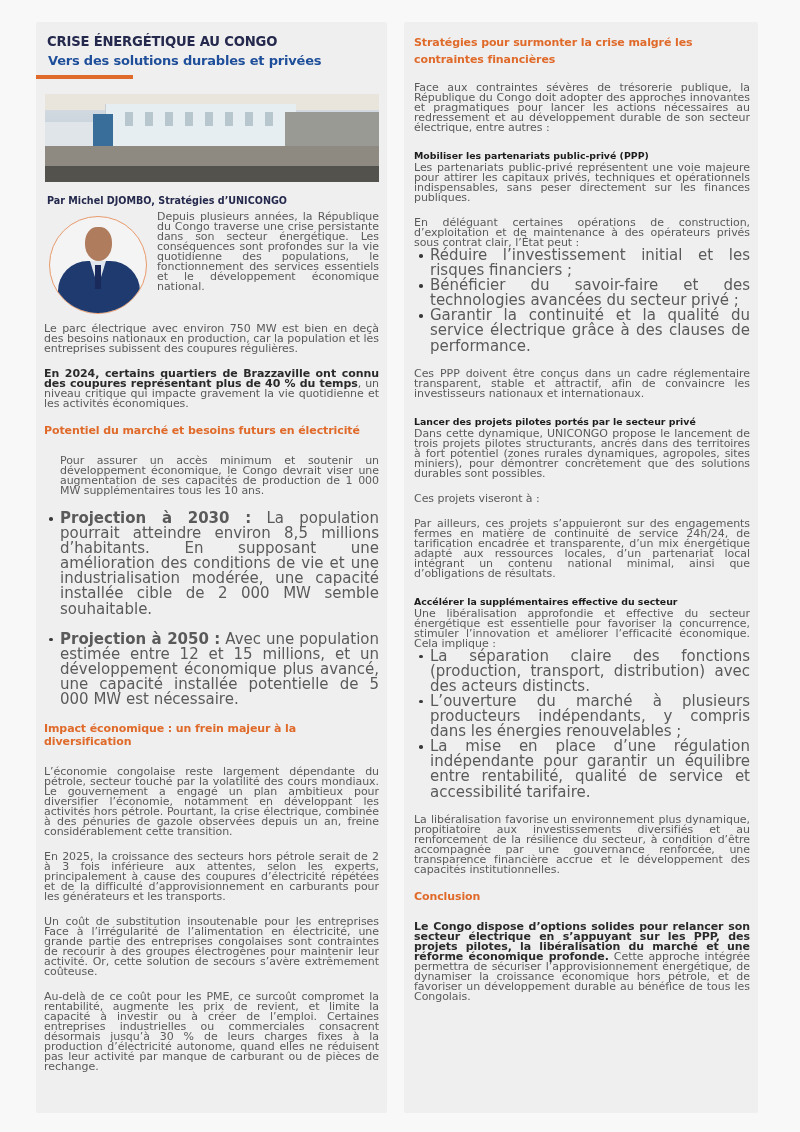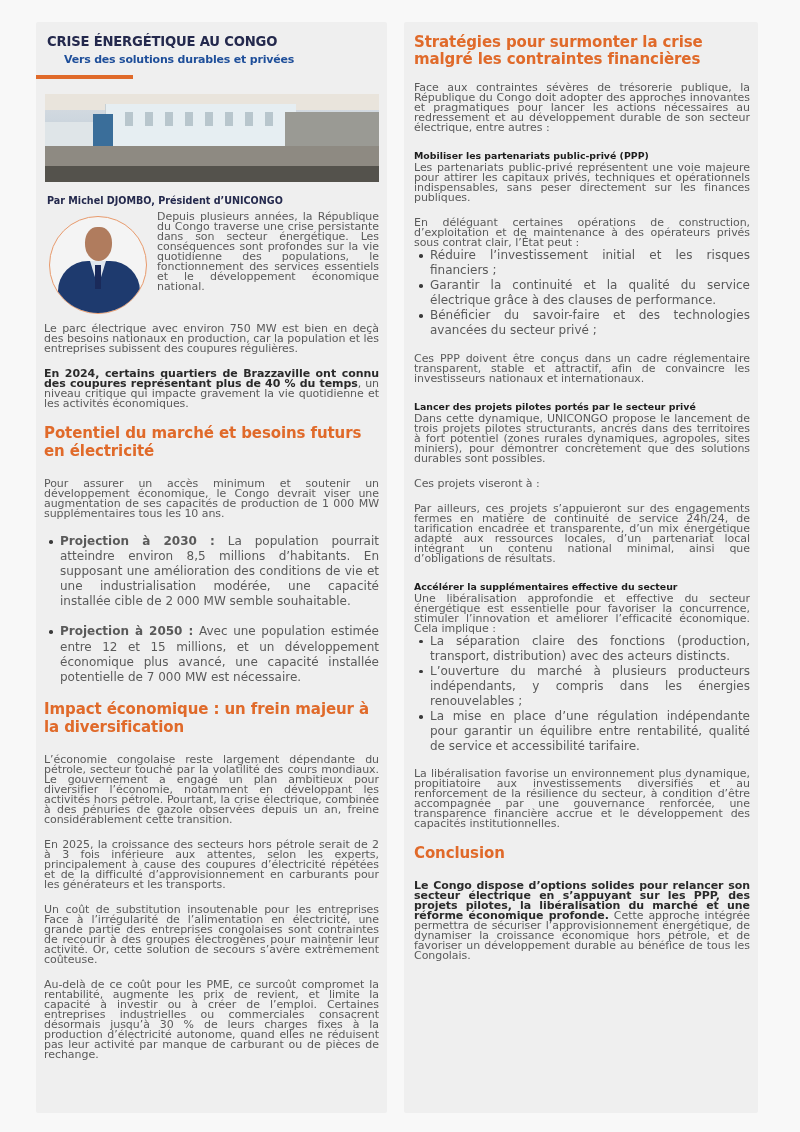--- a/index.html
+++ b/index.html
@@ -10,21 +10,21 @@
   }
   .card {
     position: absolute; top: 22px; background: #efefef;
     box-sizing: border-box; border-radius: 2px;
   }
   .card.left { left: 36px; width: 351px; height: 1091px; padding: 12px 8px 0 8px; }
   .card.right { left: 404px; width: 354px; height: 1091px; padding: 12px 8px 0 10px; }
   .p { font-size: 11px; line-height: 10px; text-align: justify; margin: 0; color: #5a5a5a; letter-spacing: -0.05px; }
   .p b, .bold { color: #2a2a2a; font-weight: bold; }
   .title { font-size: 13.2px; font-weight: bold; color: #24294d; margin: 0 0 4px 3px; letter-spacing: -0.2px; }
-  .subtitle { font-size: 11px; font-weight: bold; color: #1f4f9a; margin: 0 0 0 20px; letter-spacing: -0.2px; }
+  .subtitle { font-size: 13px; font-weight: bold; color: #1f4f9a; margin: 0 0 0 4px; letter-spacing: -0.2px; }
   .accent-bar { position: absolute; left: 0; top: 53px; width: 97px; height: 4px; background: #e06a2a; }
   .hero {
     position: absolute; left: 9px; top: 72px; width: 334px; height: 88px; overflow: hidden;
     background: linear-gradient(180deg, #d9dde2 0%, #cdd6de 30%, #b6bbbd 60%, #6c6c66 80%, #4a4a46 100%);
   }
   .hero .sky { position:absolute; left:0; top:0; width:100%; height:16px; background:#e9e4dc; }
   .hero .bld1 { position:absolute; left:60px; top:10px; width:190px; height:48px; background:#e6eef2; border-left:1px solid #c7d0d4; }
   .hero .bld2 { position:absolute; left:0; top:28px; width:50px; height:32px; background:#dfe5e8; }
   .hero .bld3 { position:absolute; left:240px; top:18px; width:94px; height:52px; background:#9a9a94; }
   .hero .blue { position:absolute; left:48px; top:20px; width:20px; height:36px; background:#3a6e9a; }
@@ -34,23 +34,23 @@
   .author { font-size: 9.6px; font-weight: bold; color: #24294d; margin: 0 0 0 3px; position:absolute; top: 173px; left: 8px; }
   .portrait {
     position: absolute; left: 13px; top: 194px; width: 98px; height: 98px; border-radius: 50%;
     border: 1.5px solid #e89a6c; overflow: hidden; background: #f4f4f4; box-sizing: border-box;
   }
   .portrait .head { position:absolute; left:35px; top:10px; width:27px; height:34px; border-radius:45% 45% 50% 50%; background:#b07c5e; }
   .portrait .suit { position:absolute; left:8px; top:44px; width:82px; height:60px; border-radius: 30px 30px 0 0; background:#1e3a6e; }
   .portrait .shirt { position:absolute; left:40px; top:44px; width:16px; height:26px; background:#dfe6ee; clip-path: polygon(0 0,100% 0,50% 100%); }
   .portrait .tie { position:absolute; left:45px; top:48px; width:6px; height:24px; background:#1a2a5a; }
   .intro { position: absolute; left: 121px; top: 190px; width: 222px; }
-  .sec-h { font-size: 15px; font-weight: bold; color: #e06a2a; margin: 0; letter-spacing: -0.1px; }
+  .sec-h { font-size: 11px; font-weight: bold; color: #e06a2a; margin: 0; letter-spacing: -0.1px; }
   ul.bul { margin: 0; padding: 0 0 0 16px; list-style: none; }
-  ul.bul li { position: relative; font-size: 12px; line-height: 15.1px; text-align: justify; color: #5a5a5a; }
+  ul.bul li { position: relative; font-size: 15px; line-height: 15.1px; text-align: justify; color: #5a5a5a; }
   ul.bul li::before { content: ""; position: absolute; left: -11px; top: 6px; width: 3.5px; height: 3.5px; border-radius: 50%; background: #3a3a3a; }
   .sub-h { font-size: 9.4px; font-weight: bold; color: #1c1c1c; margin: 0; line-height: 15px; }
   .abs { position: absolute; }
 </style>
 </head>
 <body>
 
 <div class="card left">
   <div class="accent-bar"></div>
   <h1 class="title">CRISE ÉNERGÉTIQUE AU CONGO</h1>
@@ -67,62 +67,62 @@
       <div class="win" style="left:160px"></div>
       <div class="win" style="left:180px"></div>
       <div class="win" style="left:200px"></div>
       <div class="win" style="left:220px"></div>
     <div class="blue"></div>
     <div class="bld3"></div>
     <div class="dam"></div>
     <div class="water"></div>
   </div>
 
-  <div class="author">Par Michel DJOMBO, Président d’UNICONGO</div>
+  <div class="author">Par Michel DJOMBO, Stratégies d’UNICONGO</div>
 
   <div class="portrait" aria-label="author-portrait">
     <div class="suit"></div>
       <div class="shirt"></div>
       <div class="tie"></div>
       <div class="head"></div>
   </div>
 
   <p class="p intro">Depuis plusieurs années, la République du Congo traverse une crise persistante dans son secteur énergétique. Les conséquences sont profondes sur la vie quotidienne des populations, le fonctionnement des services essentiels et le développement économique national.</p>
 
   <div class="abs" style="left:8px; top:302px; width:335px;">
     <p class="p">Le parc électrique avec environ 750 MW est bien en deçà des besoins nationaux en production, car la population et les entreprises subissent des coupures régulières.</p>
     <p class="p" style="margin-top:15px;"><b>En 2024, certains quartiers de Brazzaville ont connu des coupures représentant plus de 40 % du temps</b><span>, un niveau critique qui impacte gravement la vie quotidienne et les activités économiques.</span></p>
 
     <h3 class="sec-h" style="margin-top:15px;">Potentiel du marché et besoins futurs en électricité</h3>
-    <p class="p" style="margin-top:19px;">Pour assurer un accès minimum et soutenir un développement économique, le Congo devrait viser une augmentation de ses capacités de production de 1 000 MW supplémentaires tous les 10 ans.</p>
+    <p class="p" style="margin-top:19px;margin-left:16px;">Pour assurer un accès minimum et soutenir un développement économique, le Congo devrait viser une augmentation de ses capacités de production de 1 000 MW supplémentaires tous les 10 ans.</p>
 
     <ul class="bul" style="margin-top:15px;">
       <li><b>Projection à 2030 :</b><span> La population pourrait atteindre environ 8,5 millions d’habitants. En supposant une amélioration des conditions de vie et une industrialisation modérée, une capacité installée cible de 2 000 MW semble souhaitable.</span></li>
-      <li style="margin-top:15px;"><b>Projection à 2050 :</b><span> Avec une population estimée entre 12 et 15 millions, et un développement économique plus avancé, une capacité installée potentielle de 7 000 MW est nécessaire.</span></li>
+      <li style="margin-top:15px;"><b>Projection à 2050 :</b><span> Avec une population estimée entre 12 et 15 millions, et un développement économique plus avancé, une capacité installée potentielle de 5 000 MW est nécessaire.</span></li>
     </ul>
 
     <h3 class="sec-h" style="margin-top:15px;">Impact économique : un frein majeur à la diversification</h3>
     <p class="p" style="margin-top:19px;">L’économie congolaise reste largement dépendante du pétrole, secteur touché par la volatilité des cours mondiaux. Le gouvernement a engagé un plan ambitieux pour diversifier l’économie, notamment en développant les activités hors pétrole. Pourtant, la crise électrique, combinée à des pénuries de gazole observées depuis un an, freine considérablement cette transition.</p>
     <p class="p" style="margin-top:15px;">En 2025, la croissance des secteurs hors pétrole serait de 2 à 3 fois inférieure aux attentes, selon les experts, principalement à cause des coupures d’électricité répétées et de la difficulté d’approvisionnement en carburants pour les générateurs et les transports.</p>
     <p class="p" style="margin-top:15px;">Un coût de substitution insoutenable pour les entreprises Face à l’irrégularité de l’alimentation en électricité, une grande partie des entreprises congolaises sont contraintes de recourir à des groupes électrogènes pour maintenir leur activité. Or, cette solution de secours s’avère extrêmement coûteuse.</p>
     <p class="p" style="margin-top:15px;">Au-delà de ce coût pour les PME, ce surcoût compromet la rentabilité, augmente les prix de revient, et limite la capacité à investir ou à créer de l’emploi. Certaines entreprises industrielles ou commerciales consacrent désormais jusqu’à 30 % de leurs charges fixes à la production d’électricité autonome, quand elles ne réduisent pas leur activité par manque de carburant ou de pièces de rechange.</p>
   </div>
 </div>
 
 <div class="card right">
   <h3 class="sec-h" style="line-height:17px; margin-top:0;">Stratégies pour surmonter la crise malgré les contraintes financières</h3>
   <p class="p" style="margin-top:15px;">Face aux contraintes sévères de trésorerie publique, la République du Congo doit adopter des approches innovantes et pragmatiques pour lancer les actions nécessaires au redressement et au développement durable de son secteur électrique, entre autres :</p>
 
   <h4 class="sub-h" style="margin-top:15px;">Mobiliser les partenariats public-privé (PPP)</h4>
   <p class="p">Les partenariats public-privé représentent une voie majeure pour attirer les capitaux privés, techniques et opérationnels indispensables, sans peser directement sur les finances publiques.</p>
   <p class="p" style="margin-top:15px;">En déléguant certaines opérations de construction, d’exploitation et de maintenance à des opérateurs privés sous contrat clair, l’État peut :</p>
   <ul class="bul">
     <li>Réduire l’investissement initial et les risques financiers ;</li>
+    <li>Bénéficier du savoir-faire et des technologies avancées du secteur privé ;</li>
     <li>Garantir la continuité et la qualité du service électrique grâce à des clauses de performance.</li>
-    <li>Bénéficier du savoir-faire et des technologies avancées du secteur privé ;</li>
   </ul>
   <p class="p" style="margin-top:15px;">Ces PPP doivent être conçus dans un cadre réglementaire transparent, stable et attractif, afin de convaincre les investisseurs nationaux et internationaux.</p>
 
   <h4 class="sub-h" style="margin-top:15px;">Lancer des projets pilotes portés par le secteur privé</h4>
   <p class="p">Dans cette dynamique, UNICONGO propose le lancement de trois projets pilotes structurants, ancrés dans des territoires à fort potentiel (zones rurales dynamiques, agropoles, sites miniers), pour démontrer concrètement que des solutions durables sont possibles.</p>
   <p class="p" style="margin-top:15px;">Ces projets viseront à :</p>
   <p class="p" style="margin-top:15px;">Par ailleurs, ces projets s’appuieront sur des engagements fermes en matière de continuité de service 24h/24, de tarification encadrée et transparente, d’un mix énergétique adapté aux ressources locales, d’un partenariat local intégrant un contenu national minimal, ainsi que d’obligations de résultats.</p>
 
   <h4 class="sub-h" style="margin-top:15px;">Accélérer la supplémentaires effective du secteur</h4>
   <p class="p">Une libéralisation approfondie et effective du secteur énergétique est essentielle pour favoriser la concurrence, stimuler l’innovation et améliorer l’efficacité économique. Cela implique :</p>

